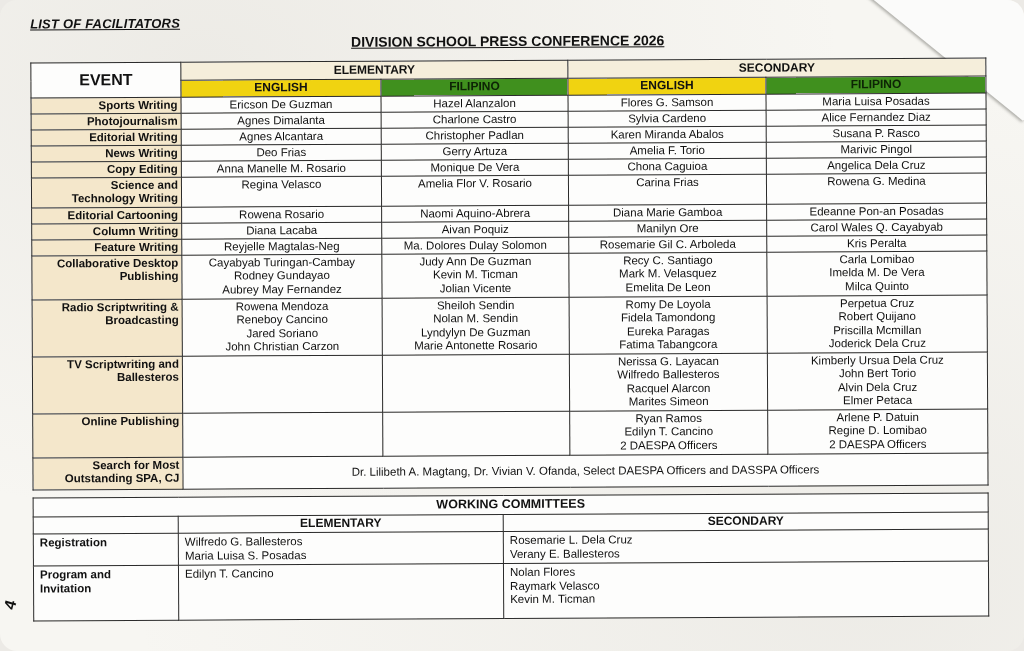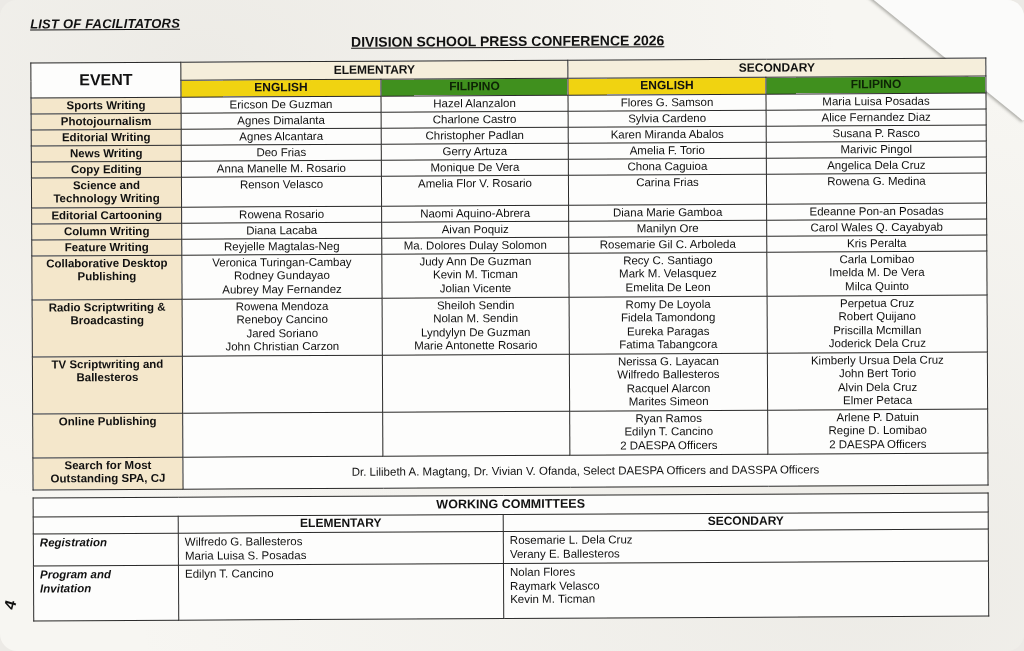--- a/index.html
+++ b/index.html
@@ -65,21 +65,21 @@
     padding:0.5px 3px;
     overflow:hidden;
   }
   th.evt-h{background:#fdfdfc;font-size:16px;}
   th.lvl-h{background:#f5eedb;font-size:12px;height:16px;}
   th.eng-h{background:#f0d311;font-size:12px;height:15px;}
   th.fil-h{background:#40901e;color:#0d2405;font-size:12px;height:15px;}
   td.evt{
     background:#f4e7cb;
     font-weight:bold;
-    text-align:center;
+    text-align:right;
     vertical-align:top;
     white-space:pre-line;
   }
   td.names{
     background:#fdfdfc;
     text-align:center;
     vertical-align:top;
   }
   td.merged{
     background:#fdfdfc;
@@ -99,21 +99,20 @@
   }
   .com-table td{
     background:#fdfdfc;
     text-align:left;
     vertical-align:top;
     padding:2px 6px;
   }
   .com-table td.committee{
     font-weight:bold;
     white-space:pre-line;
-    font-style:italic;
   }
   .com-table tr.com-r0 td{height:26px;}
   .com-table tr.com-r1 td{height:50px;}
   .page-num{
     position:absolute;left:6px;top:596px;
     font-size:16px;font-weight:bold;
     transform:rotate(-75deg);
   }
 </style>
 </head>
@@ -221,21 +220,21 @@
               <div>Chona Caguioa</div>
             </td>
             <td class="names">
               <div>Angelica Dela Cruz</div>
             </td>
           </tr>
           <tr class="r-tall6">
             <td class="evt">Science and
 Technology Writing</td>
             <td class="names">
-              <div>Renson Velasco</div>
+              <div>Regina Velasco</div>
             </td>
             <td class="names">
               <div>Amelia Flor V. Rosario</div>
             </td>
             <td class="names">
               <div>Carina Frias</div>
             </td>
             <td class="names">
               <div>Rowena G. Medina</div>
             </td>
@@ -282,21 +281,21 @@
               <div>Rosemarie Gil C. Arboleda</div>
             </td>
             <td class="names">
               <div>Kris Peralta</div>
             </td>
           </tr>
           <tr class="r-tall10">
             <td class="evt">Collaborative Desktop
 Publishing</td>
             <td class="names">
-              <div>Veronica Turingan-Cambay</div>
+              <div>Cayabyab Turingan-Cambay</div>
               <div>Rodney Gundayao</div>
               <div>Aubrey May Fernandez</div>
             </td>
             <td class="names">
               <div>Judy Ann De Guzman</div>
               <div>Kevin M. Ticman</div>
               <div>Jolian Vicente</div>
             </td>
             <td class="names">
               <div>Recy C. Santiago</div>

